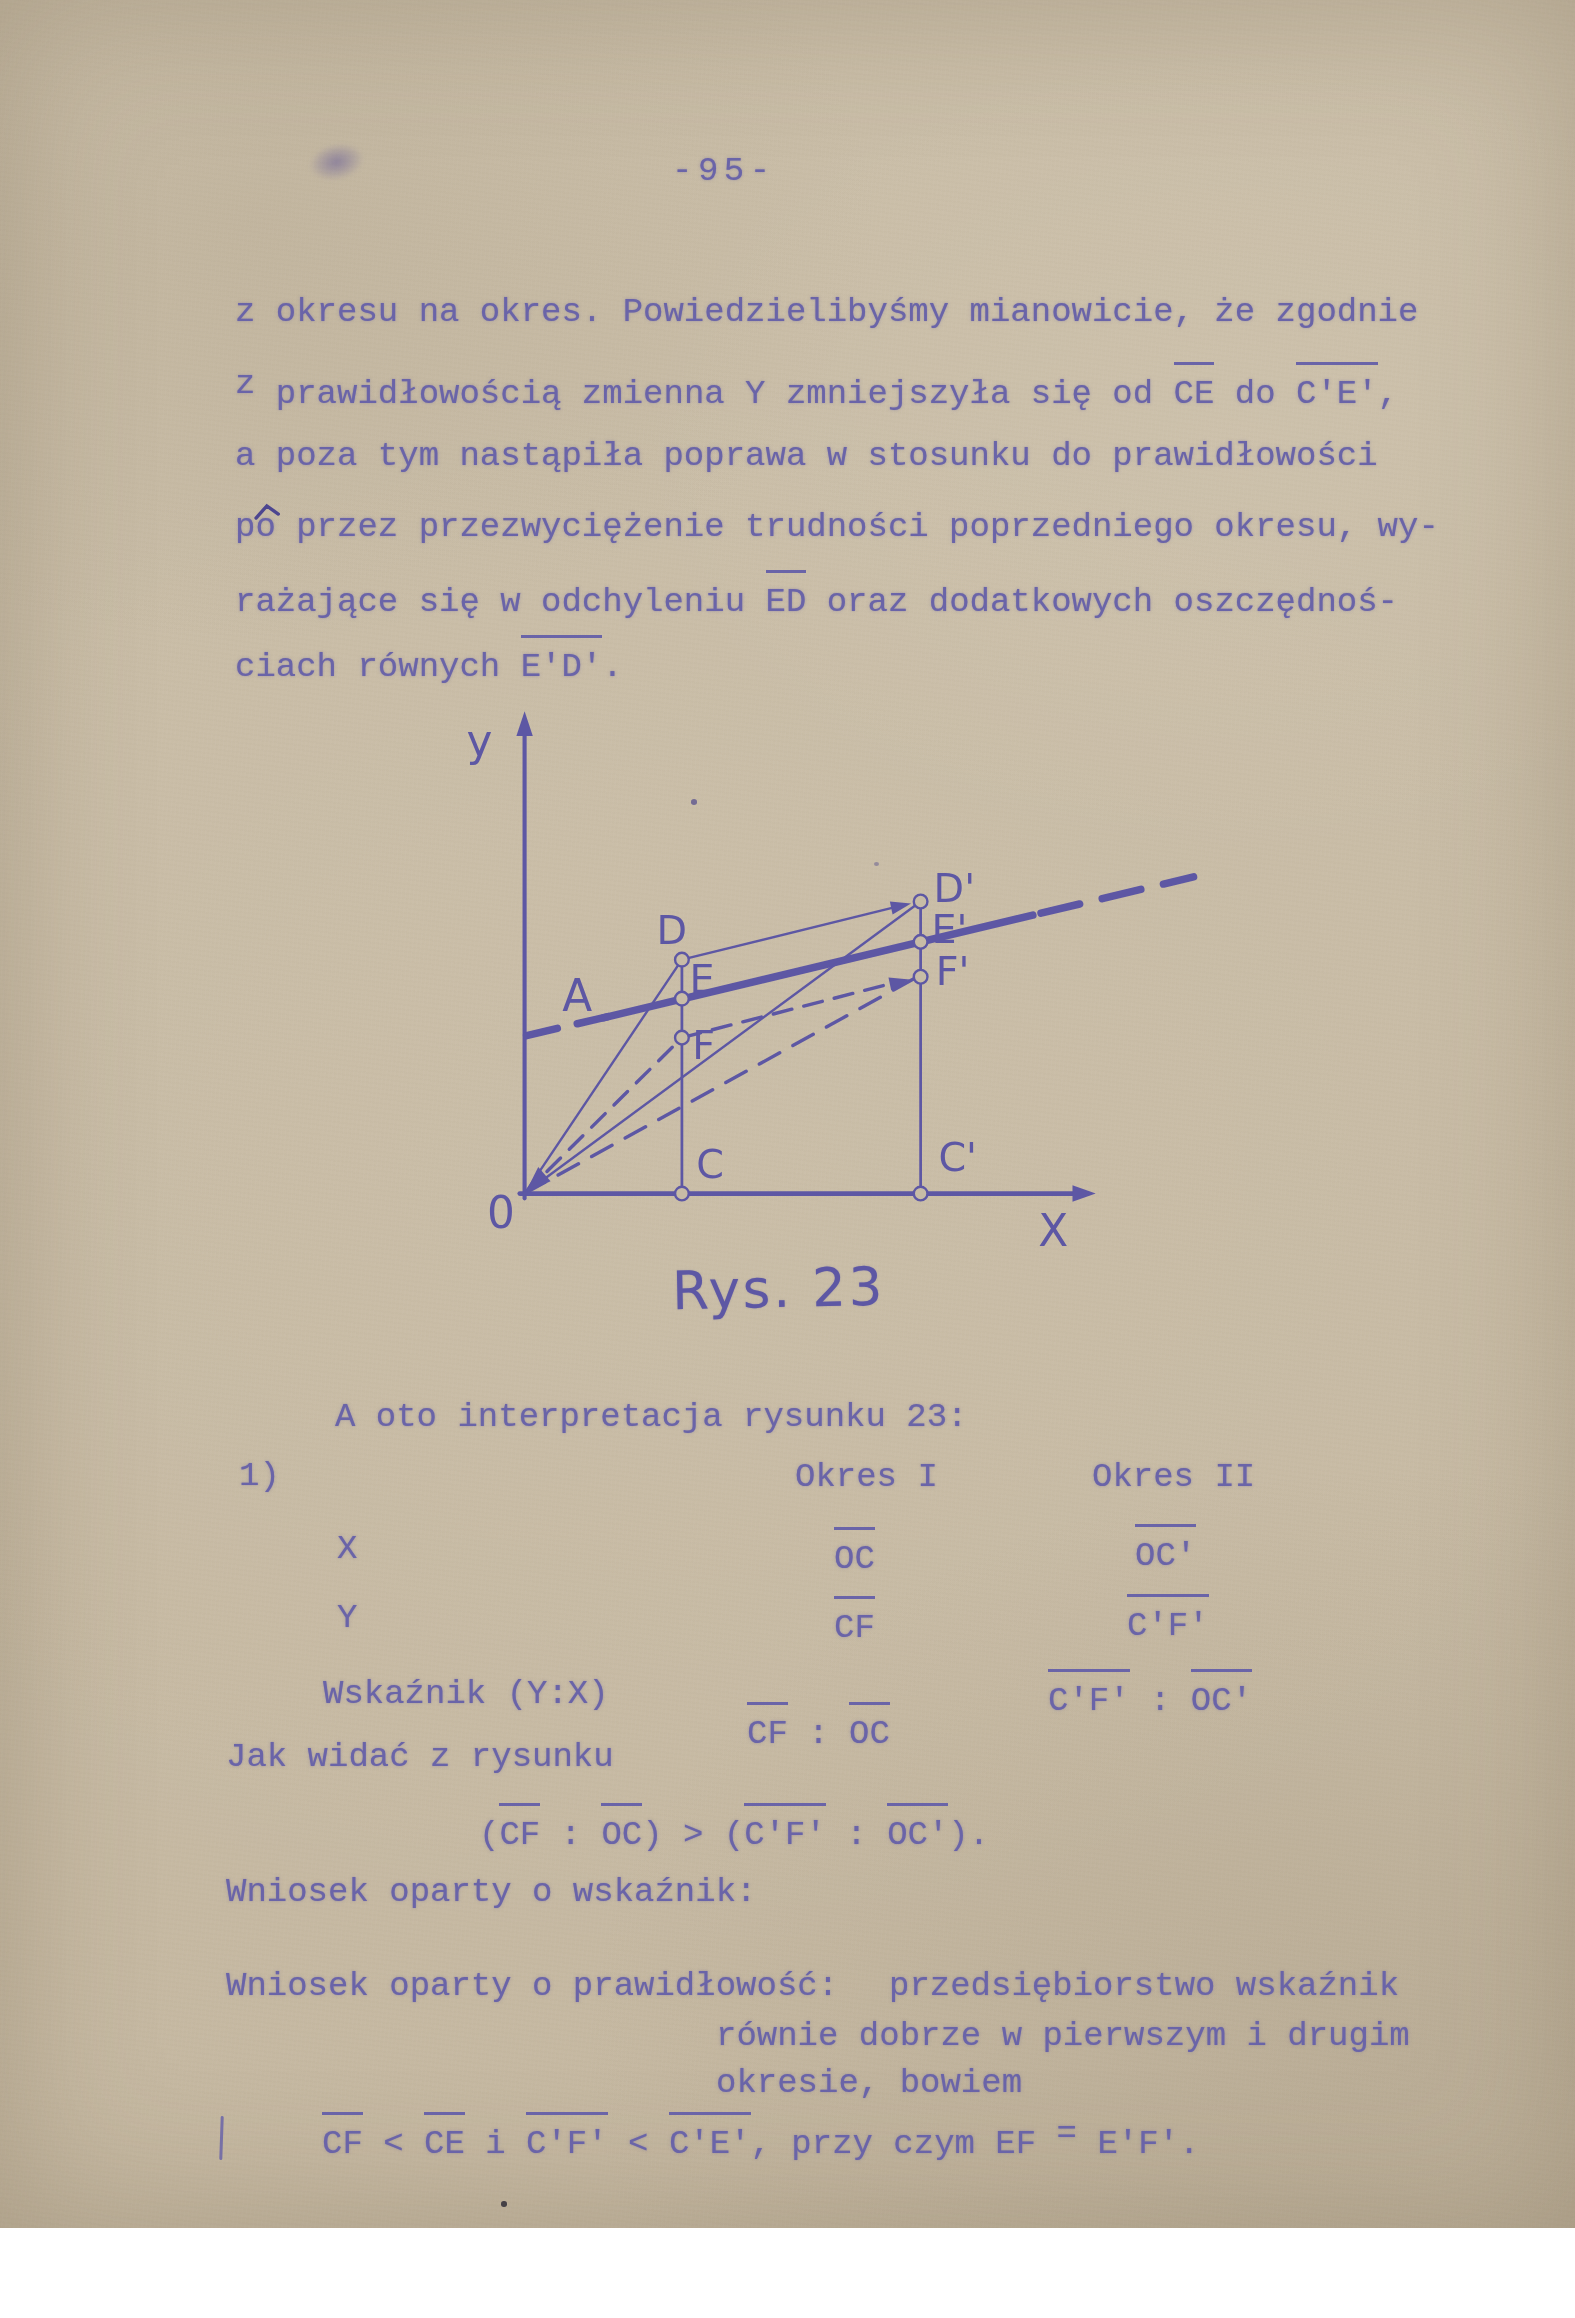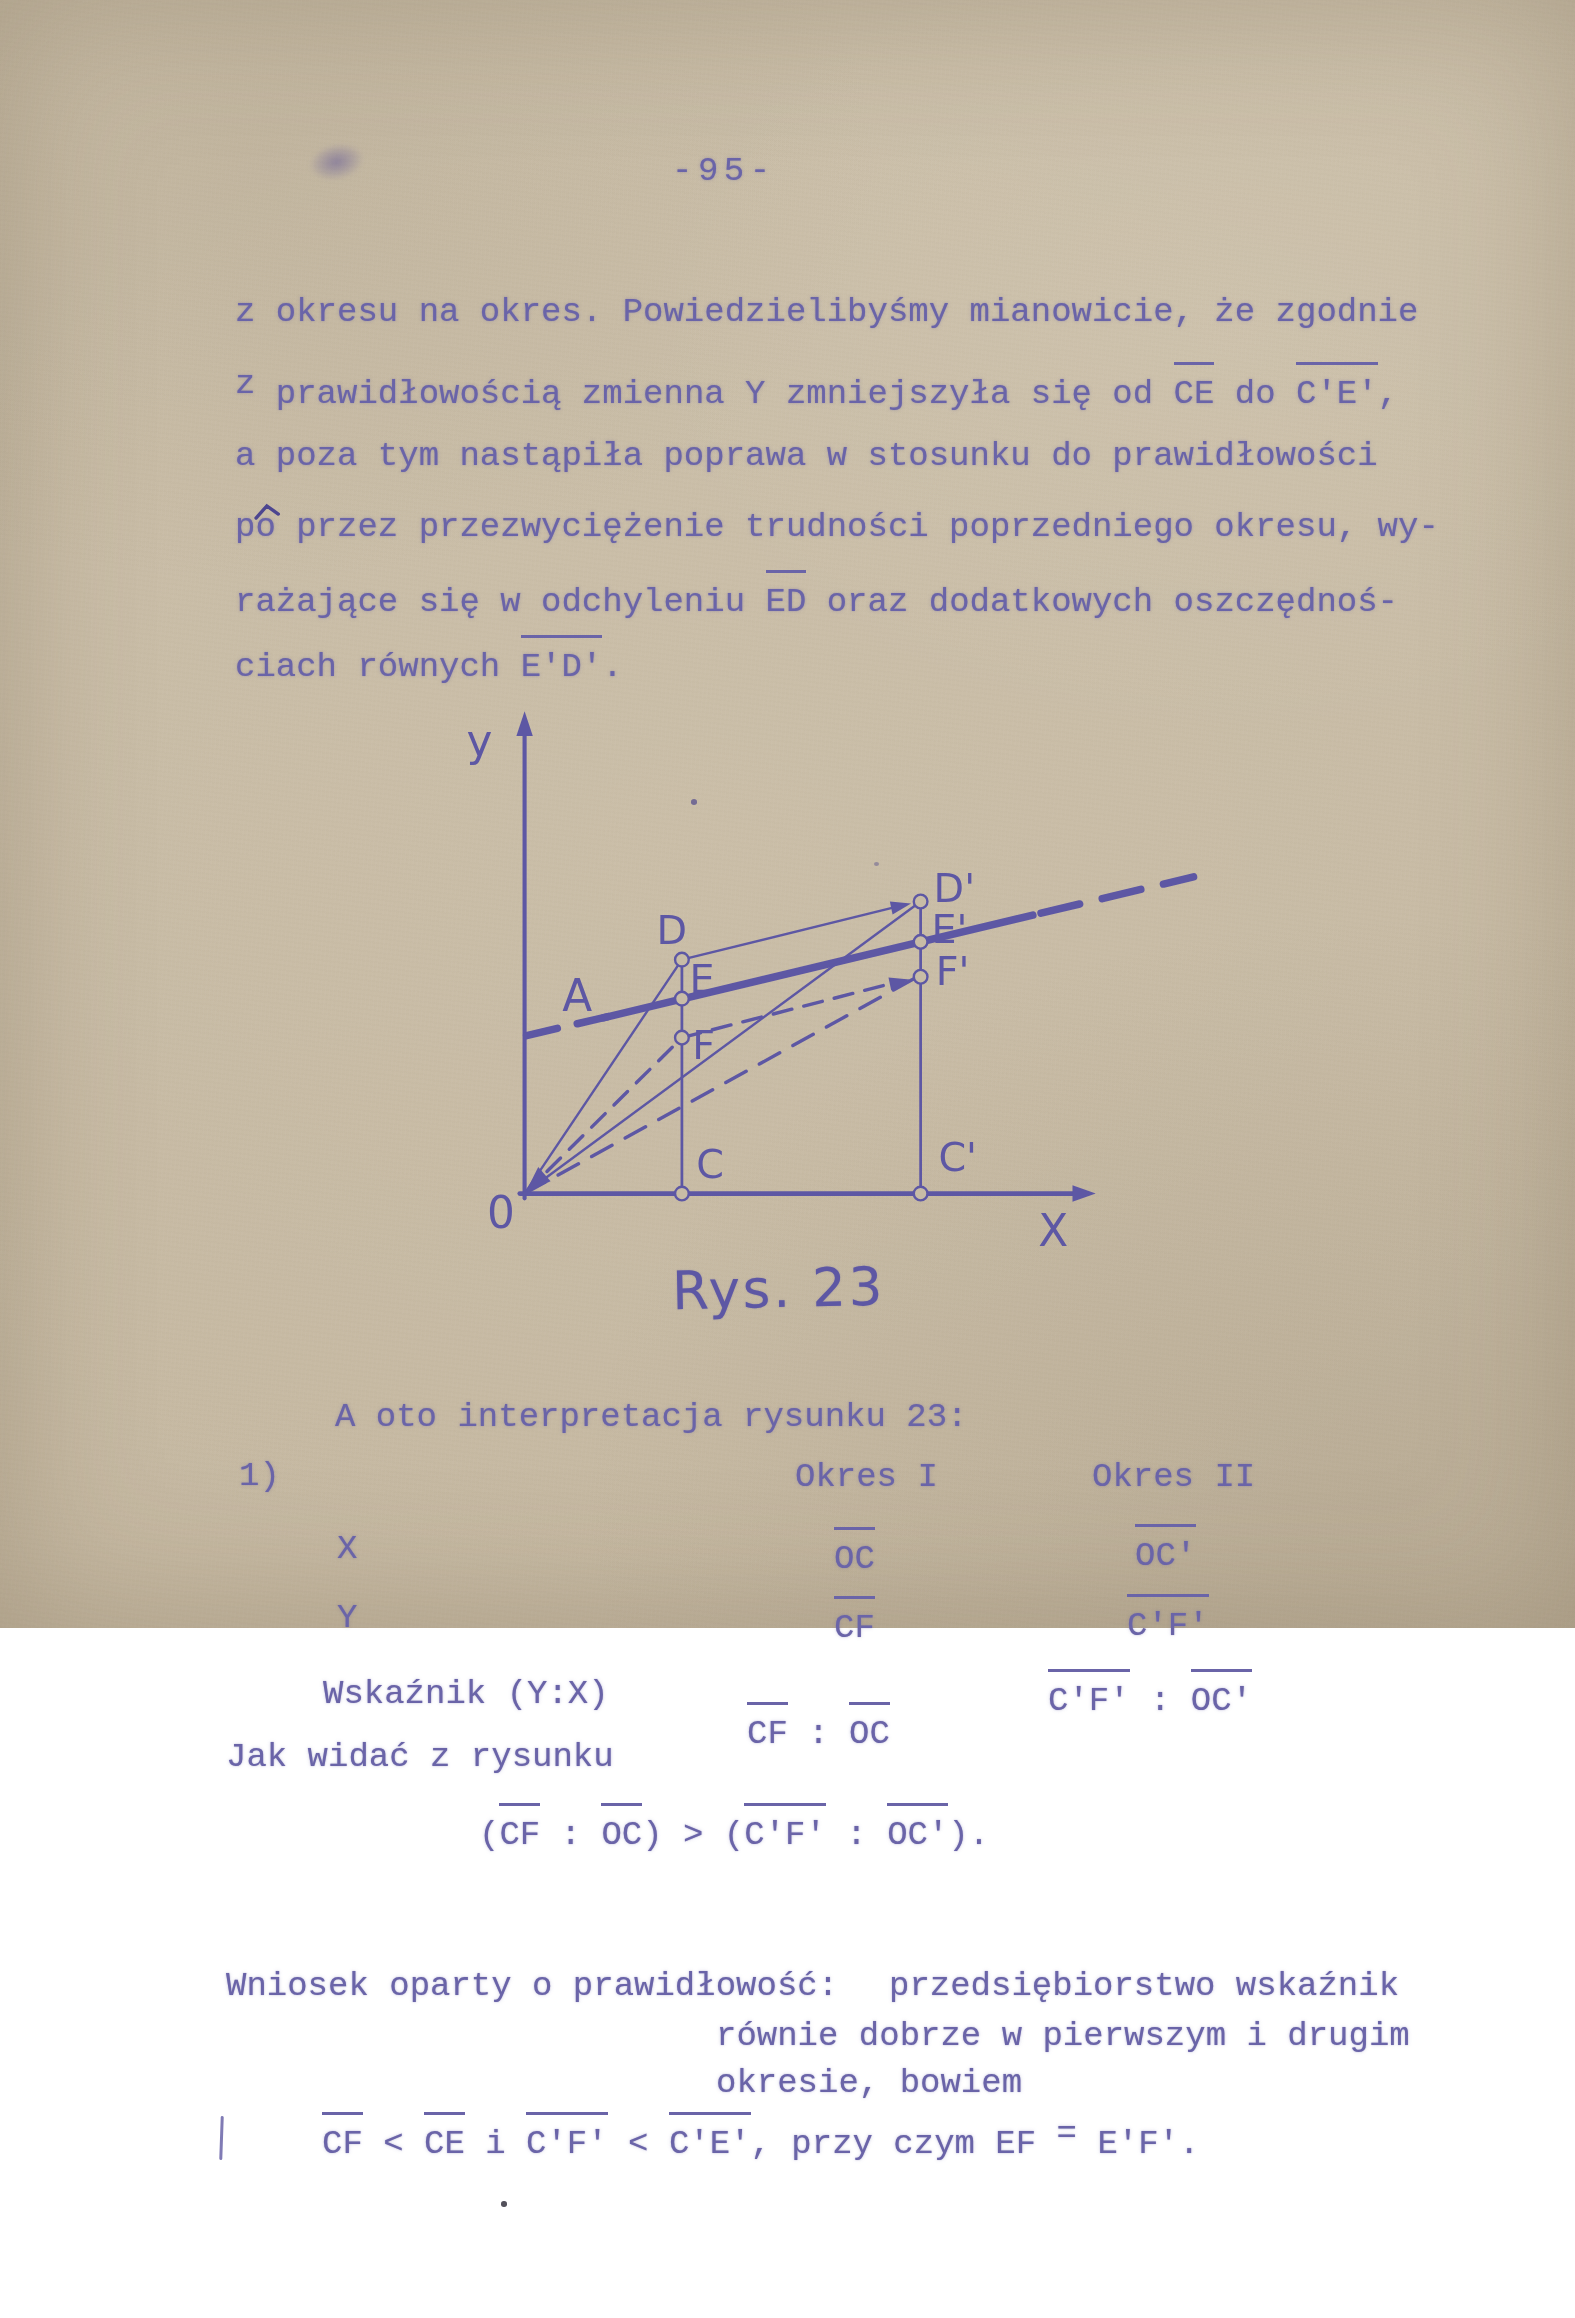--- a/index.html
+++ b/index.html
@@ -1,17 +1,17 @@
 <!DOCTYPE html>
 <html style="font-size:11px"><head>
 <meta charset="utf-8">
 <style>
   html,body{margin:0;padding:0;width:1576px;height:2319px;overflow:hidden;}
   .page{
-    position:relative;width:1576px;height:1628px;
+    position:relative;width:1576px;height:2228px;
     background:
       radial-gradient(1026px 684px at 16% 10%, rgba(125,110,85,0.10), transparent 62%),
       radial-gradient(1231px 889px at 88% 92%, rgba(112,98,76,0.13), transparent 66%),
       radial-gradient(889px 616px at 78% 20%, rgba(255,250,235,0.07), transparent 70%),
       radial-gradient(1505px 1163px at 45% 52%, rgba(255,248,232,0.05), transparent 75%),
       repeating-linear-gradient(7deg, rgba(60,50,30,0.012) 0 2.1px, rgba(0,0,0,0) 2.1px 4.8px),
       repeating-linear-gradient(96deg, rgba(255,255,255,0.018) 0 1.4px, rgba(0,0,0,0) 1.4px 4.1px),
       linear-gradient(#cabea8,#c5b8a1);
     box-shadow: inset 0 0 150px rgba(90,75,50,0.25);
     font-family:"Liberation Mono", monospace;
@@ -161,20 +161,21 @@
   <div class="abs mono ry1"><span class="ov">CF</span></div>
   <div class="abs mono ry2"><span class="ov">C'F'</span></div>
 
   <div class="abs mono rwl"><span>Wskaźnik (Y:X)</span></div>
   <div class="abs mono rw1"><span class="ov">CF</span><span> : </span><span class="ov">OC</span></div>
   <div class="abs mono rw2"><span class="ov">C'F'</span><span> : </span><span class="ov">OC'</span></div>
 
   <div class="abs mono jak">Jak widać z rysunku</div>
   <div class="abs mono ineq"><span>(</span><span class="ov">CF</span><span> : </span><span class="ov">OC</span><span>) &gt; (</span><span class="ov">C'F'</span><span> : </span><span class="ov">OC'</span><span>).</span></div>
 
+  <div class="abs mono w1l">Wniosek oparty o wskaźnik:</div>
 
   <div class="abs mono w2l">Wniosek oparty o prawidłowość:</div>
   <div class="abs mono w2a">przedsiębiorstwo wskaźnik</div>
   <div class="abs mono w2b">równie dobrze w pierwszym i drugim</div>
   <div class="abs mono w2c">okresie, bowiem</div>
 
   <div class="abs mono fin"><span class="ov">CF</span><span> &lt; </span><span class="ov">CE</span><span> i </span><span class="ov">C'F'</span><span> &lt; </span><span class="ov">C'E'</span><span>, przy czym EF</span><span class="sup"> = </span><span>E'F'.</span></div>
 
 </div>
 

